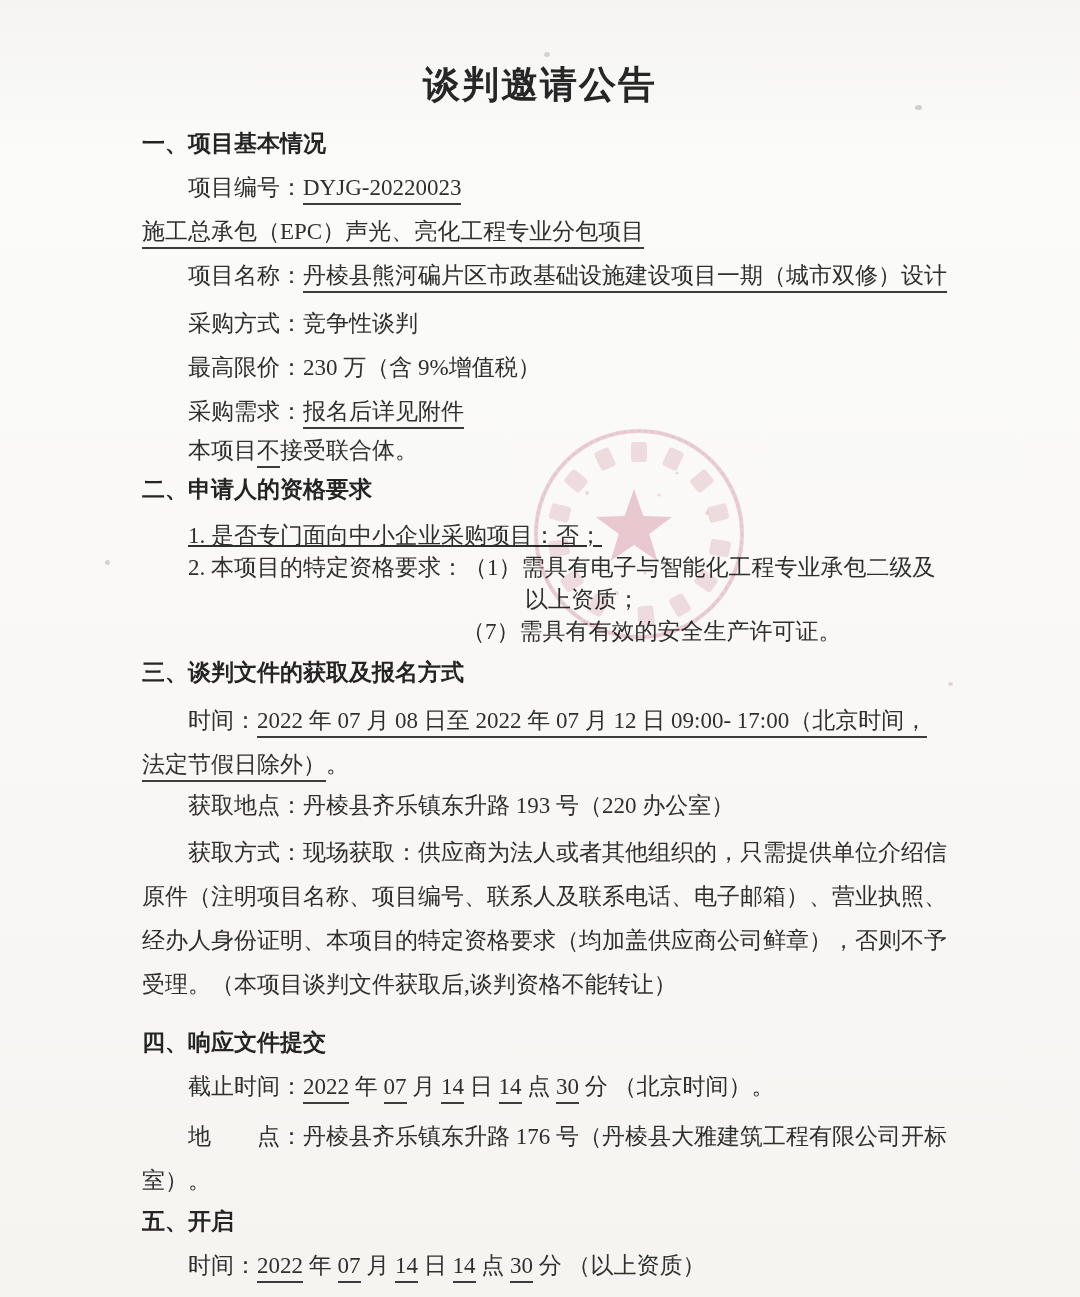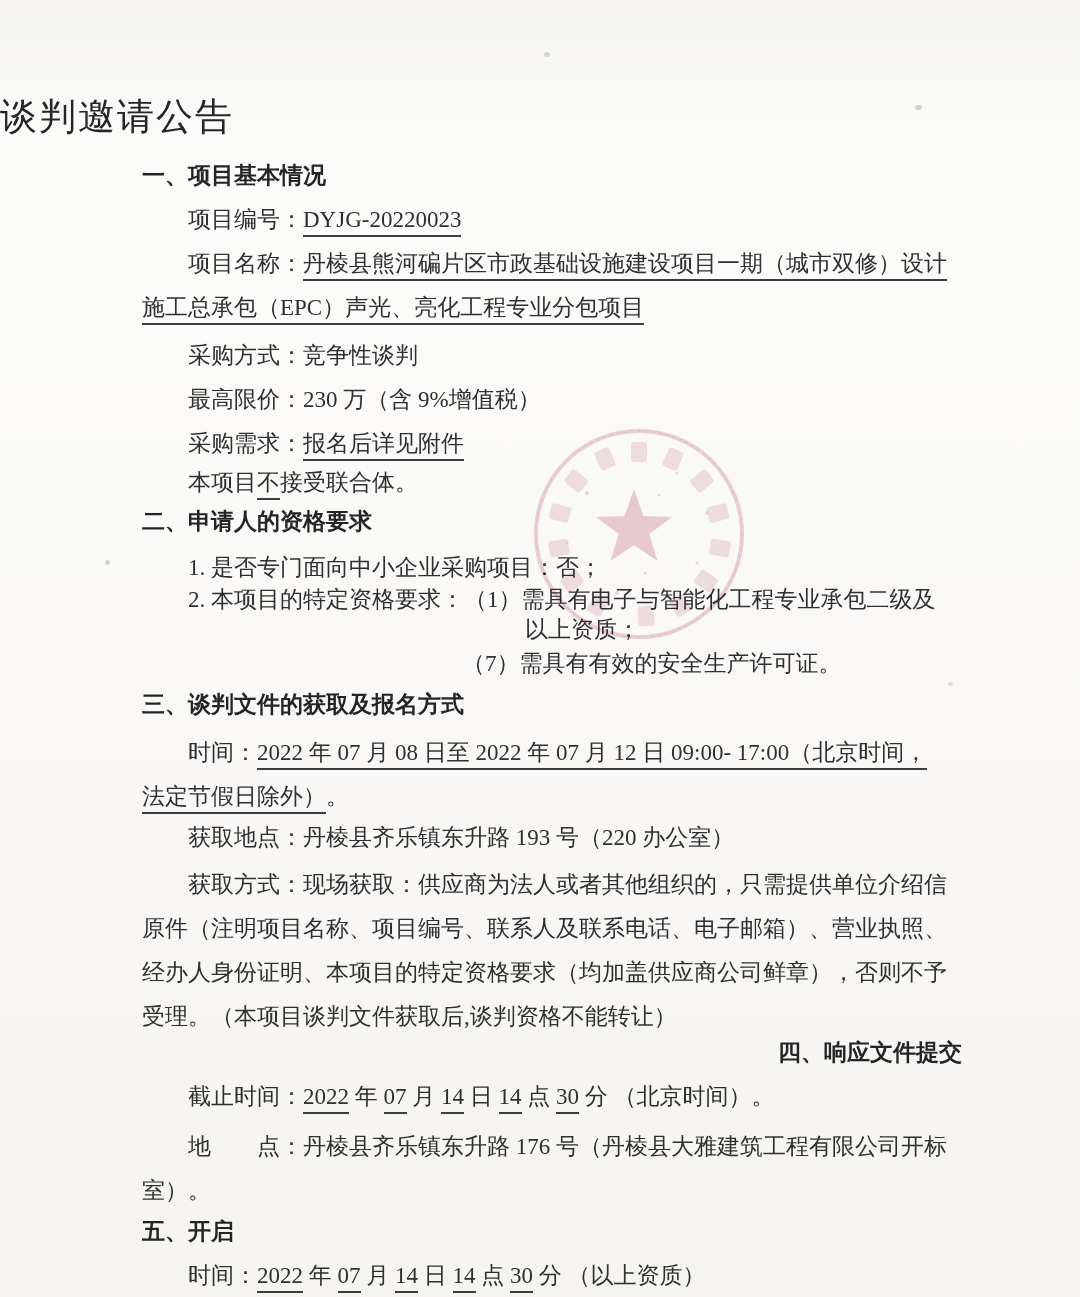--- a/index.html
+++ b/index.html
@@ -11,51 +11,51 @@
     position: relative;
     width: 1080px;
     height: 1297px;
     margin: 0 auto;
     overflow: hidden;
     background: linear-gradient(180deg, #f5f4f2 0%, #fbfbf9 12%, #f9f8f6 55%, #f5f4f1 100%);
     color: #2f2f2f;
     font-family: "Liberation Serif", "DejaVu Serif", "DejaVu Sans", serif;
   }
   .title {
-    padding-top: 92px;
-    text-align: left;
+    padding-top: 60px;
+    text-align: center;
     font-size: 37px;
-    font-weight: normal;
+    font-weight: bold;
     letter-spacing: 2px;
     color: #262626;
     white-space: pre;
   }
   .content {
     position: relative;
     padding: 0 118px 0 142px;
   }
   .line {
     font-size: 23px;
     line-height: 31px;
     white-space: pre;
     margin-top: 13px;
   }
   .heading {
     font-weight: bold;
     color: #242424;
   }
   .i1 { margin-left: 46px; }
-  .q2 { margin-left: 383px; font-family: Liberation Mono, monospace; }
+  .q2 { margin-left: 383px; }
   .q3 { margin-left: 320px; }
 
   .mt46 { margin-top: 18px; font-family: Liberation Serif, serif; }
   .mt17 { margin-top: 17px; }
   .mt16 { margin-top: 16px; }
-  .mt15 { margin-top: 15px; }
-  .mt11 { margin-top: 5px; text-align: right; }
+  .mt15 { margin-top: 15px; text-decoration: underline; }
+  .mt11 { margin-top: 27px; }
   .mt10 { margin-top: 10px; }
   .mt8  { margin-top: 8px;  }
   .mt4  { margin-top: 10px;  }
   .mt19 { margin-top: 19px; }
   .mt1  { margin-top: 1px;  }
 
   .u {
     border-bottom: 2px solid #3c3c3c;
     padding-bottom: 3px;
   }
@@ -88,22 +88,22 @@
 <body>
 
 <div class="page">
 
   <div class="title">谈判邀请公告</div>
 
   <div class="content">
 
     <div class="line heading mt46">一、项目基本情况</div>
     <div class="line i1"><span>项目编号：</span><span class="u">DYJG-20220023</span></div>
+    <div class="line"><span class="u">施工总承包（EPC）声光、亮化工程专业分包项目</span></div>
     <div class="line i1"><span>项目名称：</span><span class="u">丹棱县熊河碥片区市政基础设施建设项目一期（城市双修）设计</span></div>
-    <div class="line"><span class="u">施工总承包（EPC）声光、亮化工程专业分包项目</span></div>
     <div class="line i1 mt17">采购方式：竞争性谈判</div>
     <div class="line i1">最高限价：230 万（含 9%增值税）</div>
     <div class="line i1"><span>采购需求：</span><span class="u">报名后详见附件</span></div>
     <div class="line i1 mt8"><span>本项目</span><span class="u">不</span><span>接受联合体。</span></div>
 
     <div class="line heading mt8">二、申请人的资格要求</div>
     <div class="line i1 mt15">1. 是否专门面向中小企业采购项目：否；</div>
     <div class="line i1 mt1">2. 本项目的特定资格要求：（1）需具有电子与智能化工程专业承包二级及</div>
     <div class="line q2 mt1">以上资质；</div>
     <div class="line q3 mt1">（7）需具有有效的安全生产许可证。</div>

